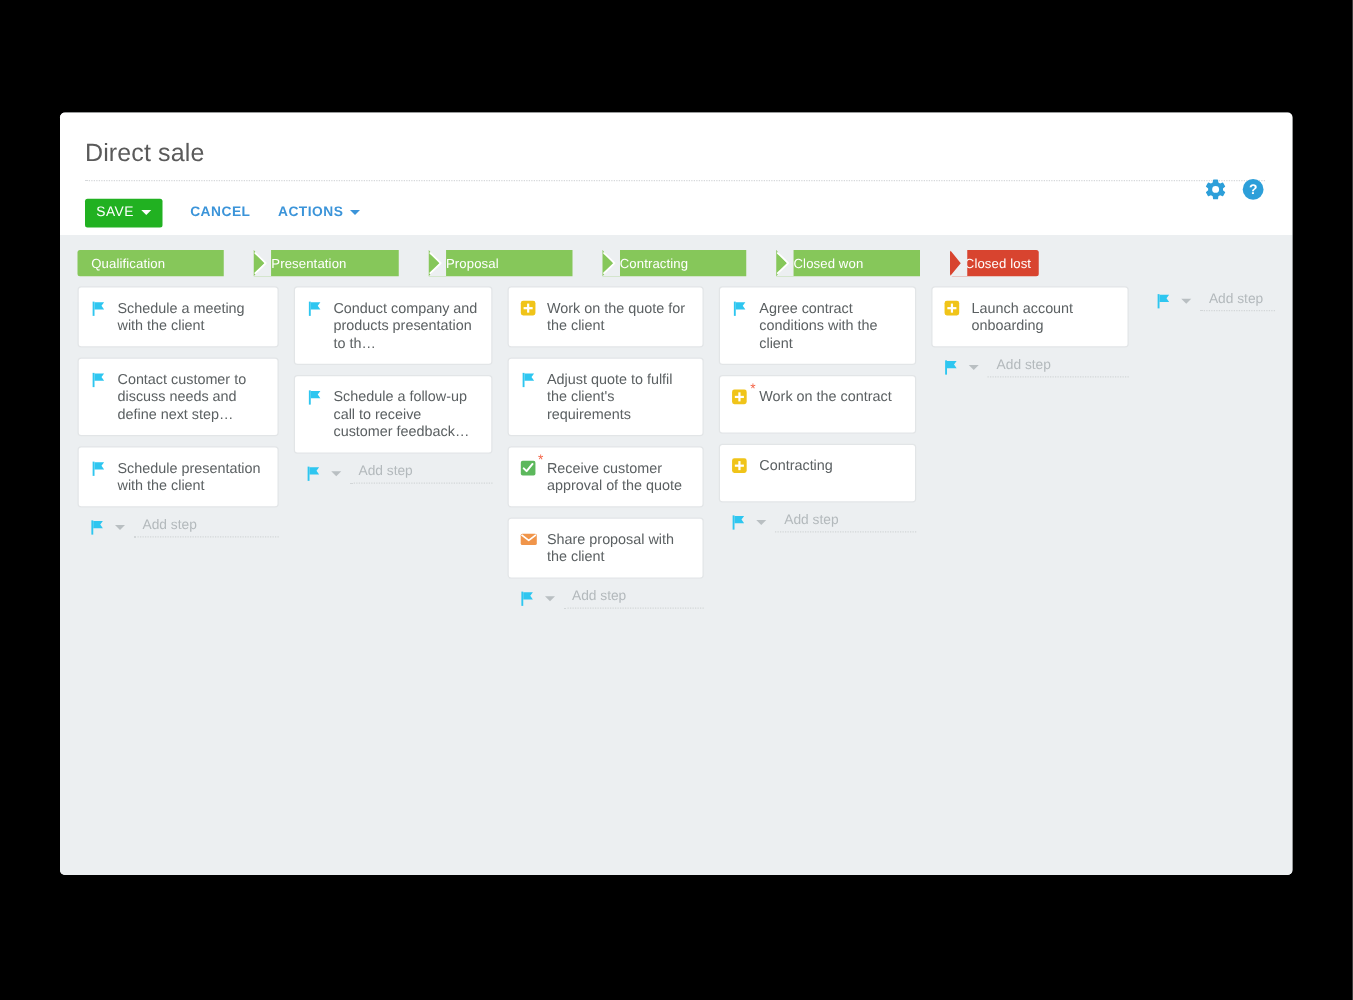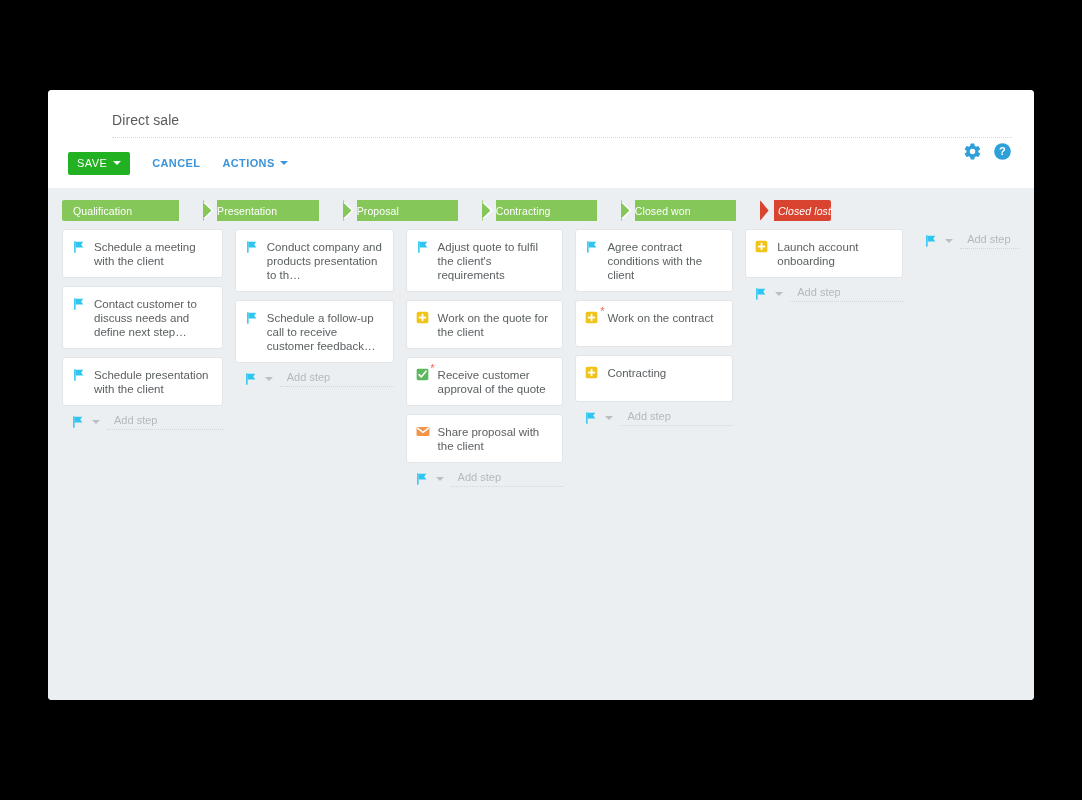--- a/index.html
+++ b/index.html
@@ -23,28 +23,27 @@
   }
 
   
   #header-bar {
     background: #ffffff;
     height: 98px;
     padding: 22px 22px 0 20px;
     position: relative;
   }
   #page-title {
-    font-size: 14px;
+    font-size: 20px;
     color: #5a5a5a;
     font-weight: 400;
     letter-spacing: .1px;
     padding-bottom: 9px;
     border-bottom: 1px dotted #d5d8da;
     display: block;
-    margin-left: 44px;
   }
   #toolbar {
     display: flex;
     align-items: center;
     margin-top: 12px;
     height: 26px;
   }
   .btn-save {
     background: #21b121;
     color: #ffffff;
@@ -122,22 +121,21 @@
     font-size: 10.5px;
     letter-spacing: .1px;
     cursor: pointer;
   }
   .stage .stage-label { padding-left: 14px; white-space: nowrap; }
   .stage.first { border-top-left-radius: 2px; border-bottom-left-radius: 2px; }
   .stage.first .stage-label { padding-left: 11px; }
   .stage.lost {
     background: #d8442f;
     border-radius: 2px;
-    justify-content: flex-end;
-    font-style: italic;
+    justify-content: flex-start;
   }
   .stage.lost .stage-label { padding-left: 12px; }
   
   .stage .notch {
     position: absolute;
     left: 0; top: 0;
     width: 14px; height: 21px;
     pointer-events: none;
   }
 
@@ -340,33 +338,33 @@
             <span style="line-height:0"><svg width="14" height="14" viewBox="0 0 14 14">
                 <rect x="2.1" y="1.3" width="1.5" height="11.4" fill="#2ec6f0"></rect>
                 <path d="M3.6 1.8 H11.3 L9.2 4.6 L11.3 7.5 H3.6 Z" fill="#2ec6f0"></path>
               </svg></span>
             <span class="caret-gray"></span>
             <span class="add-step-input">Add step</span>
           </div>
         </div>
         <div class="col" style="width: 173px; padding-right: 12px;">
           <div class="card">
-            <span class="card-icon"><svg width="14" height="14" viewBox="0 0 14 14">
-                <rect x="2.1" y="1.3" width="1.5" height="11.4" fill="#2ec6f0"></rect>
-                <path d="M3.6 1.8 H11.3 L9.2 4.6 L11.3 7.5 H3.6 Z" fill="#2ec6f0"></path>
-              </svg></span>
-            <span class="card-text">Adjust quote to fulfil the client's requirements</span>
-          </div>
-          <div class="card">
             <span class="card-icon"><svg width="13" height="13" viewBox="0 0 14 14">
                 <rect x="0.7" y="0.7" width="12.6" height="12.6" rx="2" fill="#f0c419"></rect>
                 <rect x="6.1" y="3.1" width="1.9" height="7.8" fill="#ffffff"></rect>
                 <rect x="3.1" y="6.1" width="7.8" height="1.9" fill="#ffffff"></rect>
               </svg></span>
             <span class="card-text">Work on the quote for the client</span>
+          </div>
+          <div class="card">
+            <span class="card-icon"><svg width="14" height="14" viewBox="0 0 14 14">
+                <rect x="2.1" y="1.3" width="1.5" height="11.4" fill="#2ec6f0"></rect>
+                <path d="M3.6 1.8 H11.3 L9.2 4.6 L11.3 7.5 H3.6 Z" fill="#2ec6f0"></path>
+              </svg></span>
+            <span class="card-text">Adjust quote to fulfil the client's requirements</span>
           </div>
           <div class="card">
             <span class="card-icon"><svg width="13" height="13" viewBox="0 0 14 14">
                 <rect x="0.7" y="0.7" width="12.6" height="12.6" rx="1.6" fill="#5cb85c"></rect>
                 <path d="M3.2 7.2 L5.7 9.6 L10.8 3.4" stroke="#ffffff" stroke-width="1.7" fill="none" stroke-linecap="round" stroke-linejoin="round"></path>
               </svg><span class="asterisk">*</span></span>
             <span class="card-text">Receive customer approval of the quote</span>
           </div>
           <div class="card">
             <span class="card-icon"><svg width="14" height="13" viewBox="0 0 15 13">

